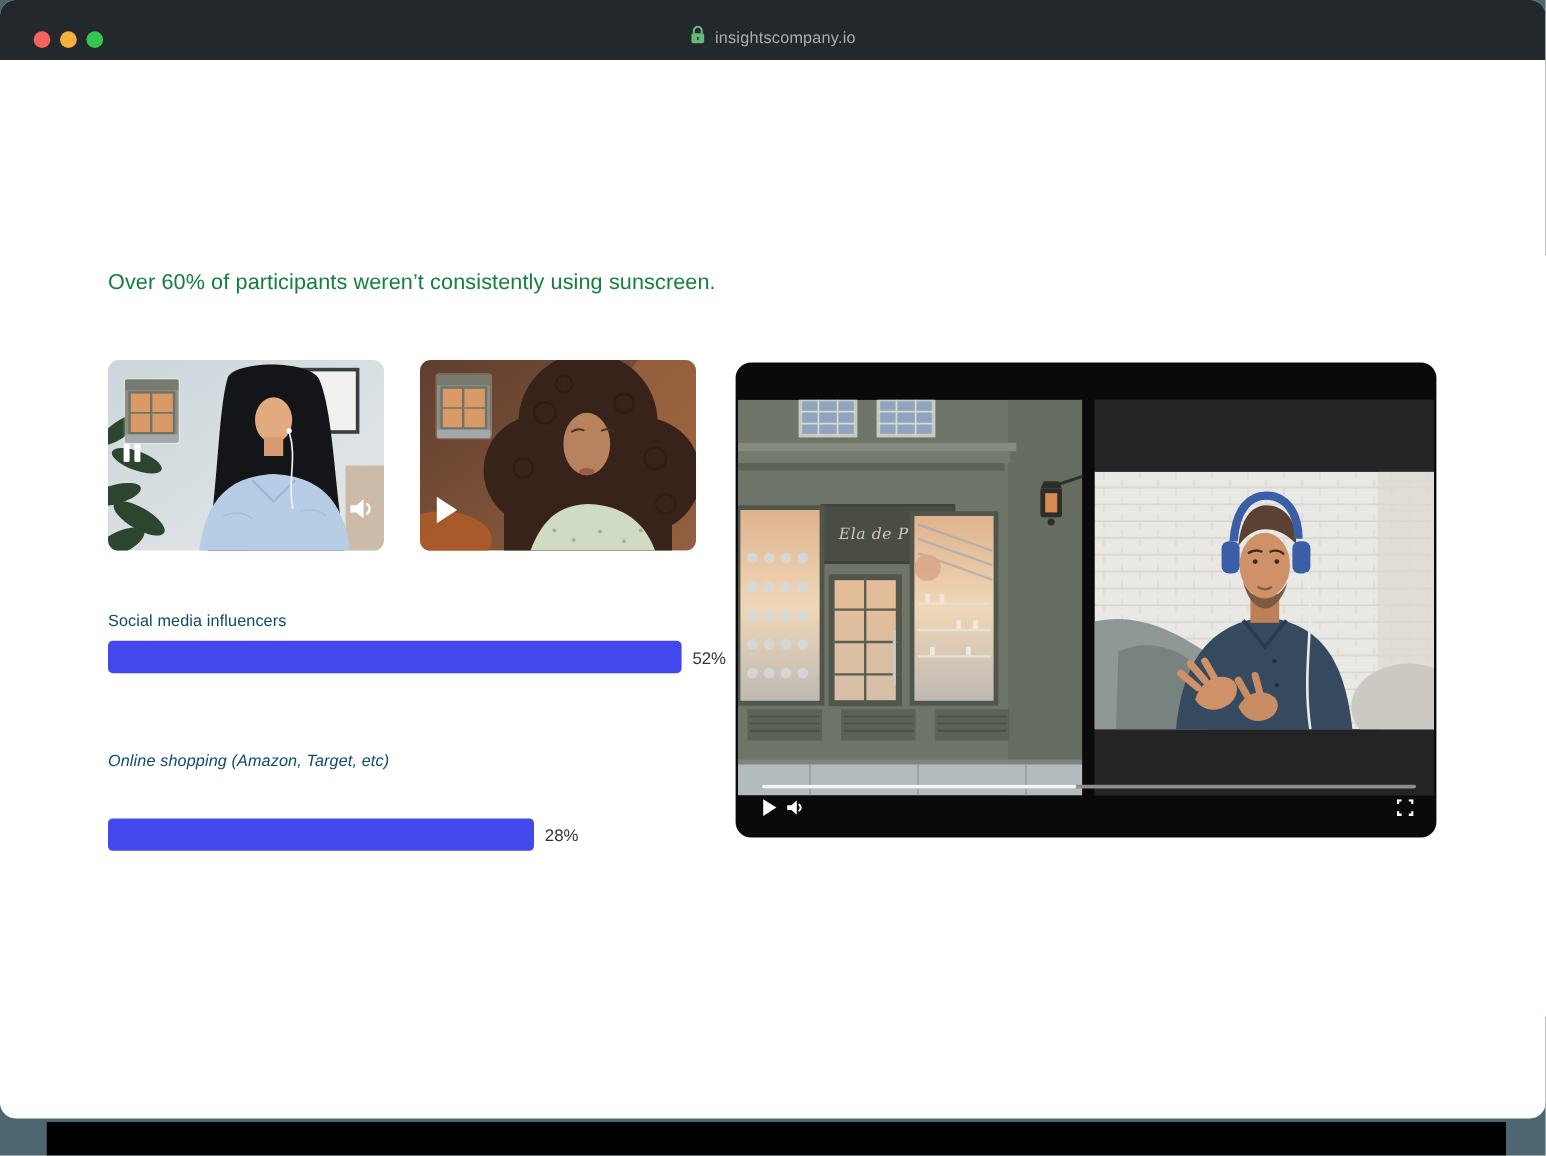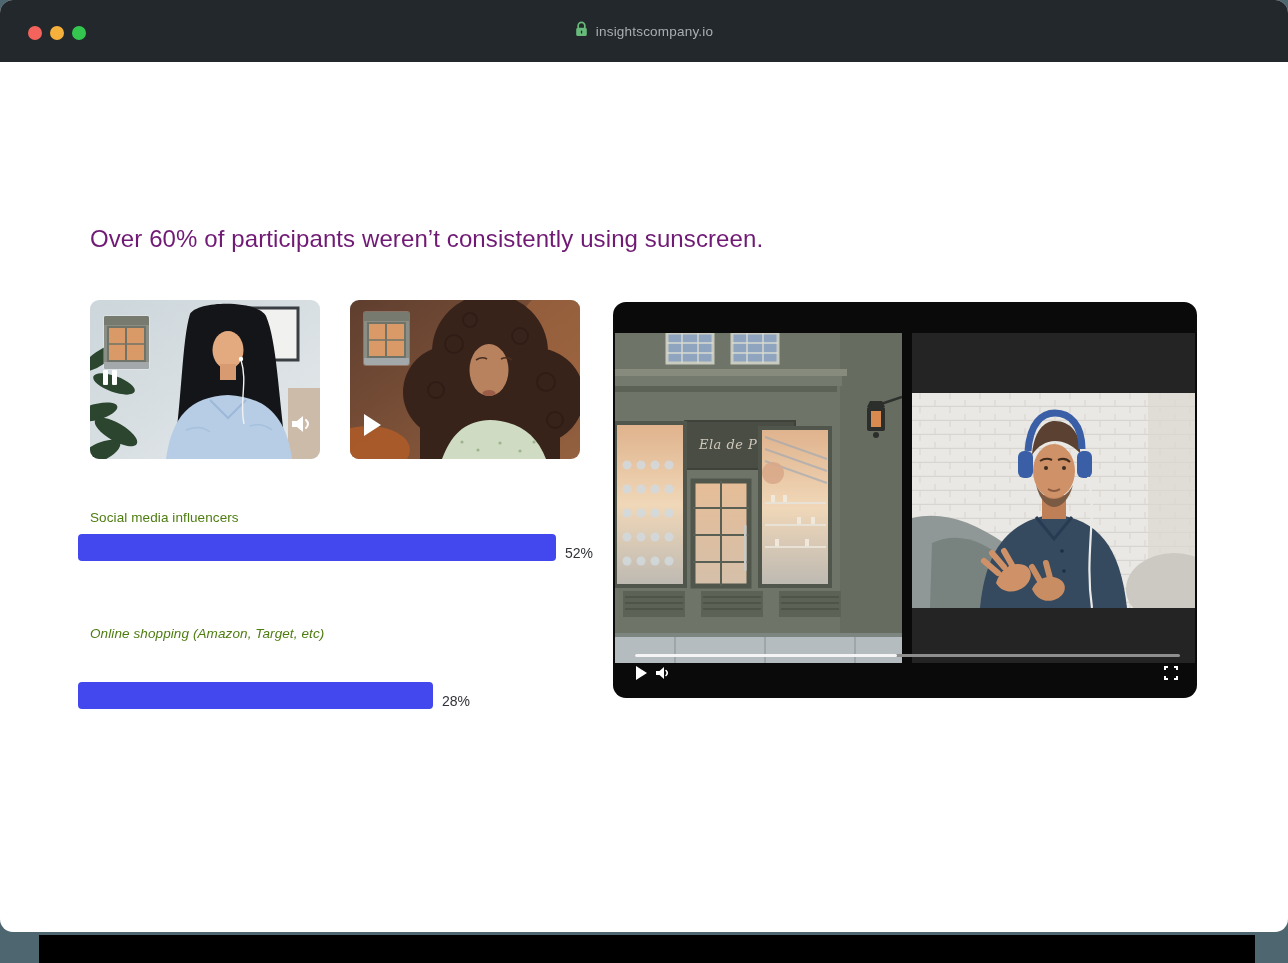--- a/index.html
+++ b/index.html
@@ -5,48 +5,48 @@
   * { margin:0; padding:0; box-sizing:border-box; }
   html,body { width:1288px; height:963px; }
   body { background:#4d666f; position:relative; font-family:"Liberation Sans",sans-serif; overflow:hidden; }
 
   .bg-shelf { position:absolute; left:39px; top:935px; width:1216px; height:28px; background:#000; }
 
   .browser { position:absolute; left:0; top:0; width:1288px; height:932px; background:#fff;
              border-radius:13px; overflow:hidden; }
 
   
-  .chrome { position:absolute; left:0; top:0; width:100%; height:62px; background:#23282d; }
+  .chrome { position:absolute; left:0; top:0; width:100%; height:50px; background:#23282d; }
   .lights { position:absolute; left:28px; top:26px; display:flex; gap:8px; }
   .light { width:14px; height:14px; border-radius:50%; }
   .light.red { background:#f4645c; } .light.yellow { background:#f6b13c; } .light.green { background:#34c74f; }
   .urlwrap { position:absolute; left:0; top:0; width:100%; height:62px; display:flex;
              align-items:center; justify-content:center; gap:8px; }
   .urltext { color:#a8aeb3; font-size:13.5px; letter-spacing:.2px; }
 
   
-  .heading { position:absolute; left:90px; top:225px; font-size:24px; font-weight:500;
-             color:#701a75; letter-spacing:.1px; }
+  .heading { position:absolute; left:90px; top:225px; font-size:18px; font-weight:500;
+             color:#15803d; letter-spacing:.1px; }
 
   
   .clip { position:absolute; top:300px; width:230px; height:159px; border-radius:9px; overflow:hidden; }
   .clip1 { left:90px; } .clip2 { left:350px; }
   .clip svg.scene { position:absolute; left:0; top:0; }
   .pip { position:absolute; left:14px; top:16px; width:45px; height:53px; border-radius:2px; overflow:hidden;
          box-shadow:0 0 0 1px rgba(255,255,255,.25); }
   .pause-icon { position:absolute; left:13px; top:70px; width:16px; height:15px; display:flex; gap:4px; }
   .pause-icon span { display:block; width:5px; height:15px; background:#fff; border-radius:1px; }
   .clip-volume { position:absolute; left:200px; top:114px; }
   .clip-play { position:absolute; left:14px; top:114px; width:0; height:0;
                border-left:17px solid #fff; border-top:11px solid transparent; border-bottom:11px solid transparent; }
 
   
-  .bar-label { position:absolute; left:90px; font-size:13.5px; color:#4d7c0f; letter-spacing:.1px; }
+  .bar-label { position:absolute; left:90px; font-size:13.5px; color:#0c4a6e; letter-spacing:.1px; }
   .bar-label.l1 { top:510px; } .bar-label.l2 { top:626px;font-style:italic; }
-  .bar-row { position:absolute; left:78px; display:flex; align-items:flex-end; gap:9px; }
+  .bar-row { position:absolute; left:90px; display:flex; align-items:center; gap:9px; }
   .bar-row.b1 { top:534px; } .bar-row.b2 { top:650px;margin-top:32px; }
   .bar-fill { height:27px; background:#4347ee; border-radius:4px; }
   .bar-value { font-size:14px; color:#313338; }
 
   
   .player { position:absolute; left:613px; top:302px; width:584px; height:396px;
             background:#0a0a0b; border-radius:13px; }
   .storefront { position:absolute; left:2px; top:31px; width:287px; height:330px; overflow:hidden; }
   .rightpane { position:absolute; left:299px; top:31px; width:283px; height:330px; background:#242424; }
   .photo { position:absolute; left:0; top:60px; width:283px; height:215px; overflow:hidden; }

